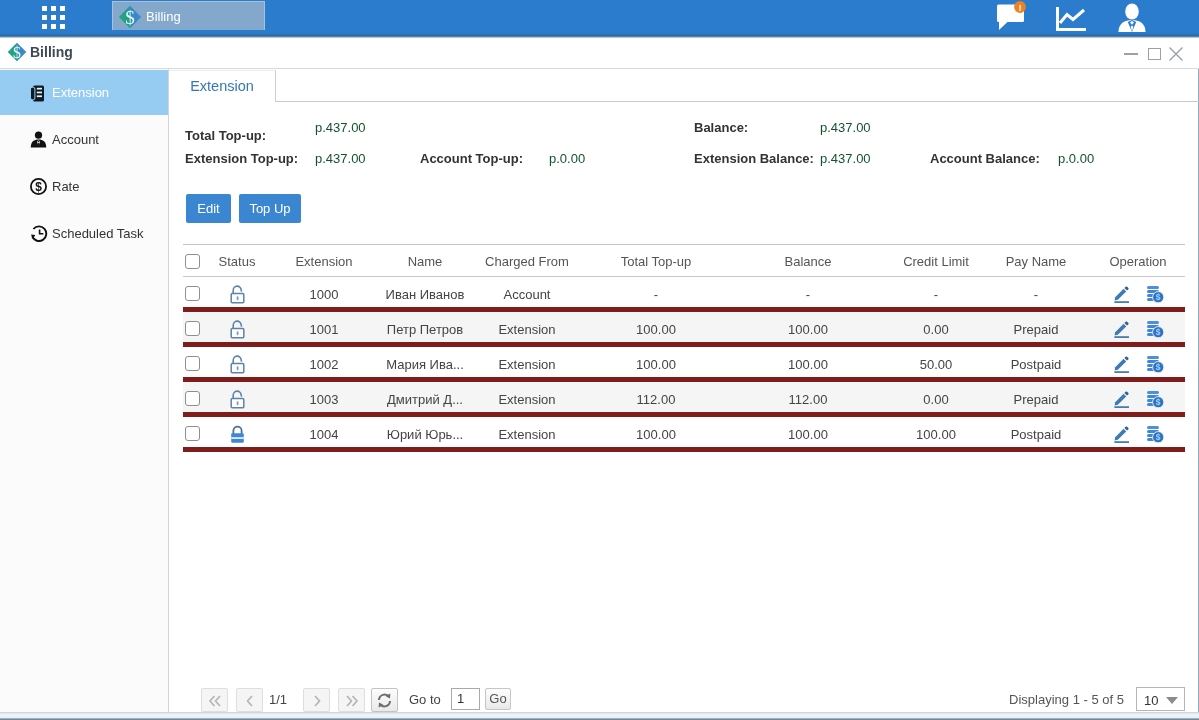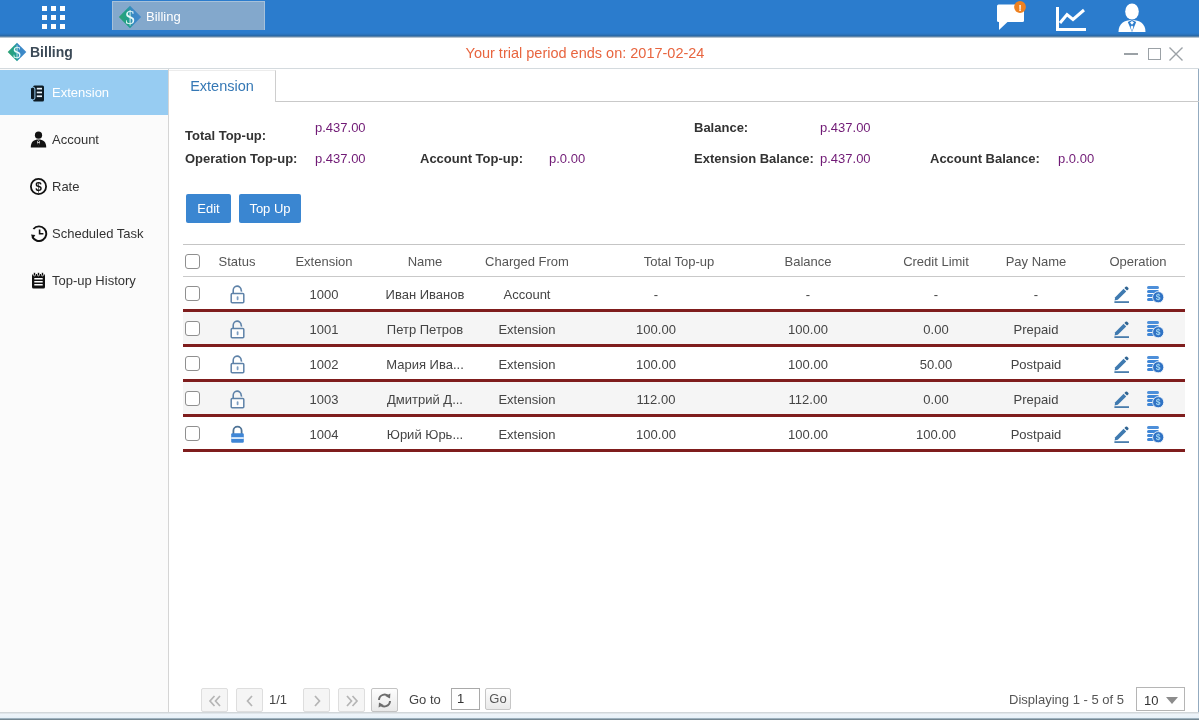--- a/index.html
+++ b/index.html
@@ -28,28 +28,28 @@
 .sitem .ic{position:absolute;left:30px;top:14px;width:17px;height:17px}
 .sitem .lb{position:absolute;left:52px;top:15px;font-size:13px;color:#333;white-space:nowrap}
 .sitem.sel{background:#97ccf2}
 .sitem.sel .lb{color:#fff}
 
 #content{position:absolute;left:169px;top:68px;width:1030px;height:648px;background:#fff;border-right:1px solid #93abc0}
 #tabline{position:absolute;left:107px;top:33px;width:923px;height:1px;background:#c9c9c9}
 #tab{position:absolute;left:0;top:2px;width:107px;height:32px;background:#fff;border-right:1px solid #cecece;border-top:1px solid #ececec;text-align:center;font-size:14.5px;color:#3578b5;line-height:30px}
 
 .lab{position:absolute;font-size:13px;font-weight:bold;color:#333;white-space:nowrap}
-.val{position:absolute;font-size:13px;color:#701a75;white-space:nowrap}
+.val{position:absolute;font-size:13px;color:#14532d;white-space:nowrap}
 
 .bbtn{position:absolute;background:#3a86d1;color:#fff;font-size:13px;text-align:center;line-height:29px;height:29px;border-radius:2px}
 
 #tbl{position:absolute;left:14px;top:176px;width:1002px}
 #tbl .hdr{position:absolute;top:0;height:33px;width:1002px;border-top:1px solid #c5c5c5;border-bottom:1px solid #c9c9c9}
 #tbl .hc{position:absolute;font-size:13px;color:#555;top:9px;text-align:center}
-.trow{position:absolute;width:1002px;height:35px;border-bottom:3px solid #7f1d1d}
+.trow{position:absolute;width:1002px;height:35px;border-bottom:5px solid #7f1d1d}
 .trow.alt{background:#f5f5f5}
 .tc{position:absolute;font-size:13px;color:#444;top:10px;text-align:center;white-space:nowrap}
 .cb{position:absolute;left:2px;width:15px;height:15px;border:1px solid #8f8f8f;border-radius:3px;background:#fff}
 
 #pager{position:absolute;left:16px;top:617px;width:1030px;height:31px}
 .pbtn{position:absolute;top:3px;width:27px;height:24px;background:#f5f5f5;border:1px solid #dedede;border-radius:2px;text-align:center;color:#b9b9b9;font-size:16px;line-height:21px}
 .ptxt{position:absolute;font-size:13px;color:#444}
 #goinput{position:absolute;left:266px;top:3px;width:29px;height:22px;border:1px solid #a9a9a9;font-size:13px;text-align:left;padding-left:5px;line-height:20px;color:#333;background:#fff}
 #gobtn{position:absolute;left:300px;top:3px;width:26px;height:22px;background:linear-gradient(#fdfdfd,#e9e9e9);border:1px solid #c6c6c6;border-radius:2px;text-align:center;font-size:13px;color:#555;line-height:20px}
 #disp{position:absolute;left:774px;top:7px;width:165px;font-size:13px;color:#555;text-align:right}
@@ -111,21 +111,20 @@
             <stop offset="0" stop-color="#2fa273"></stop>
             <stop offset="0.38" stop-color="#1fa08c"></stop>
             <stop offset="0.62" stop-color="#3988c6"></stop>
             <stop offset="1" stop-color="#4189ca"></stop>
           </linearGradient>
         </defs>
         <path d="M12 0.8 L23.2 12 L12 23.2 L0.8 12 Z" fill="url(#dg2)"></path>
         <text x="12" y="18.6" font-size="19" fill="#eafcfa" text-anchor="middle" font-family="Liberation Serif">$</text>
       </svg></span>
   <span class="name">Billing</span>
-  <div id="trial">Your trial period ends on: 2017-02-24</div>
   <div id="btnmin" class="abs"></div>
   <div id="btnmax" class="abs"></div>
   <div id="btnclose" class="abs"><svg width="16" height="16" viewBox="0 0 16 16">
         <path d="M1.5 1.5 L14.5 14.5 M14.5 1.5 L1.5 14.5" stroke="#9ba1a6" stroke-width="1.4"></path>
       </svg></div>
 </div>
 <div id="sidebar">
   <div class="sitem sel" style="top:2px">
       <span class="ic" style="top:15px"><svg width="14" height="17" viewBox="0 0 14 17">
           <rect x="3" y="0.5" width="11" height="16" rx="1.5" fill="#0d1b24"></rect>
@@ -154,60 +153,48 @@
       <span class="lb">Rate</span>
     </div>
   <div class="sitem" style="top:143px">
       <span class="ic"><svg width="18" height="17" viewBox="0 0 18 17">
           <path d="M3.4 4 A7.3 7.3 0 1 1 2.3 11.7" fill="none" stroke="#111" stroke-width="1.9"></path>
           <path d="M1 9.6 L5.3 9.9 L2.7 14.2 Z" fill="#111"></path>
           <path d="M9.6 4.4 L9.6 8.8 L13.4 8.8" fill="none" stroke="#111" stroke-width="1.6"></path>
         </svg></span>
       <span class="lb">Scheduled Task</span>
     </div>
-  <div class="sitem" style="top:190px">
-      <span class="ic"><svg width="17" height="17" viewBox="0 0 17 17">
-          <rect x="2" y="2" width="13" height="14.5" rx="1.5" fill="#111"></rect>
-          <rect x="3.5" y="0.5" width="2" height="3.4" rx="0.9" fill="#111" stroke="#fbfbfb" stroke-width="0.7"></rect>
-          <rect x="7.5" y="0.5" width="2" height="3.4" rx="0.9" fill="#111" stroke="#fbfbfb" stroke-width="0.7"></rect>
-          <rect x="11.5" y="0.5" width="2" height="3.4" rx="0.9" fill="#111" stroke="#fbfbfb" stroke-width="0.7"></rect>
-          <rect x="4.3" y="6" width="8.4" height="1.5" fill="#fff"></rect>
-          <rect x="4.3" y="9" width="8.4" height="1.5" fill="#fff"></rect>
-          <rect x="4.3" y="12" width="8.4" height="1.5" fill="#fff"></rect>
-        </svg></span>
-      <span class="lb">Top-up History</span>
-    </div>
 </div>
 <div id="content">
   <div id="tabline"></div>
   <div id="tab">Extension</div>
   <div id="summary">
     <span class="lab" style="left:16px;top:60px">Total Top-up:</span>
       <span class="val" style="left:146px;top:52px">p.437.00</span>
     <span class="lab" style="left:525px;top:52px">Balance:</span>
       <span class="val" style="left:651px;top:52px">p.437.00</span>
-    <span class="lab" style="left:16px;top:83px">Operation Top-up:</span>
+    <span class="lab" style="left:16px;top:83px">Extension Top-up:</span>
       <span class="val" style="left:146px;top:83px">p.437.00</span>
     <span class="lab" style="left:251px;top:83px">Account Top-up:</span>
       <span class="val" style="left:380px;top:83px">p.0.00</span>
     <span class="lab" style="left:525px;top:83px">Extension Balance:</span>
       <span class="val" style="left:651px;top:83px">p.437.00</span>
     <span class="lab" style="left:761px;top:83px">Account Balance:</span>
       <span class="val" style="left:889px;top:83px">p.0.00</span>
   </div>
   <div class="bbtn" style="left:17px;top:126px;width:45px">Edit</div>
   <div class="bbtn" style="left:70px;top:126px;width:62px">Top Up</div>
   <div id="tbl">
       <div class="hdr">
         <span class="cb" style="top:9px"></span>
         <span class="hc" style="left:-16px;width:140px">Status</span>
         <span class="hc" style="left:71px;width:140px">Extension</span>
         <span class="hc" style="left:172px;width:140px">Name</span>
         <span class="hc" style="left:274px;width:140px">Charged From</span>
-        <span class="hc" style="left:426px;width:140px">Total Top-up</span>
+        <span class="hc" style="left:403px;width:140px">Total Top-up</span>
         <span class="hc" style="left:555px;width:140px">Balance</span>
         <span class="hc" style="left:683px;width:140px">Credit Limit</span>
         <span class="hc" style="left:783px;width:140px">Pay Name</span>
         <span class="hc" style="left:885px;width:140px">Operation</span>
       </div>
       <div class="trow" style="top:33px">
         <span class="cb" style="top:9px"></span>
         <span style="position:absolute;left:46px;top:8px"><svg width="17" height="19" viewBox="0 0 17 19">
             <path d="M4.2 9 L4.2 5.6 A4 4.3 0 0 1 12.2 5.2 L12.6 6.6" fill="none" stroke="#5e82a8" stroke-width="1.6"></path>
             <rect x="2.2" y="8.6" width="12.6" height="9.2" rx="1" fill="#fdfdfd" stroke="#5e82a8" stroke-width="1.5"></rect>

